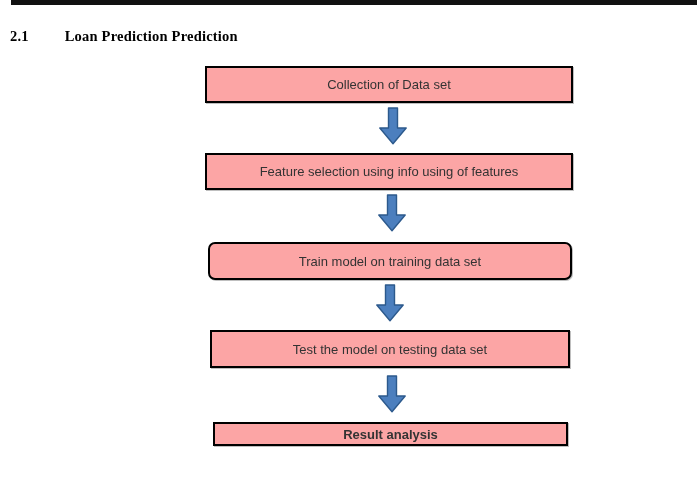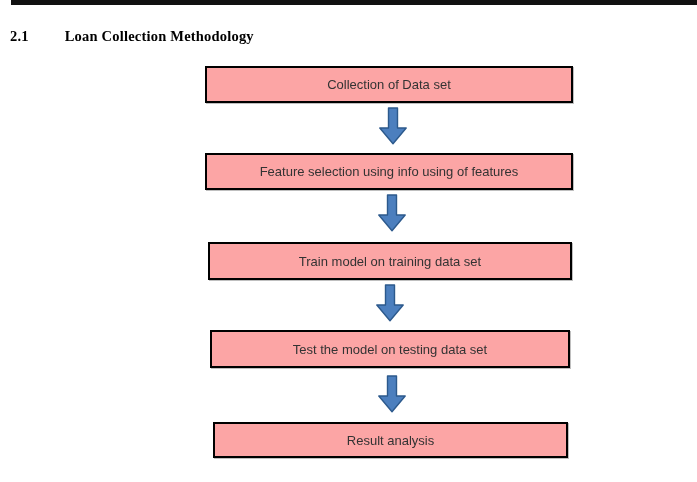--- a/index.html
+++ b/index.html
@@ -44,23 +44,23 @@
     display: flex;
     align-items: center;
     justify-content: center;
     font-size: 13px;
     color: var(--box-text, #333);
     text-align: center;
     box-shadow: 1px 1px 0 rgba(0,0,0,0.25);
   }
   .box-1 { left: 205px; top: 66px;  width: 368px; height: 37px; }
   .box-2 { left: 205px; top: 153px; width: 368px; height: 37px; }
-  .box-3 { left: 208px; top: 242px; width: 364px; height: 38px; }
+  .box-3 { left: 208px; top: 242px; width: 364px; height: 38px; border-radius: 7px; }
   .box-4 { left: 210px; top: 330px; width: 360px; height: 38px; }
-  .box-5 { left: 213px; top: 422px; width: 355px; height: 36px; }
+  .box-5 { left: 213px; top: 422px; width: 355px; height: 24px; font-weight: bold; }
   .arrow {
     position: absolute;
     width: 28px;
     height: 38px;
   }
   .arrow polygon {
     fill: var(--arrow-fill, #4C7FBE);
     stroke: var(--arrow-border, #2C598C);
     stroke-width: 1.4;
     stroke-linejoin: round;
@@ -72,21 +72,21 @@
 </style>
 </head>
 <body>
 
 <div class="page">
 
   <div class="top-rule"></div>
 
   <div class="heading">
     <span>2.1</span>
-    <span>Loan Collection Methodology</span>
+    <span>Loan Prediction Prediction</span>
   </div>
 
   <div class="flow-box box-1">
     <span>Collection of Data set</span>
   </div>
 
   <svg class="arrow arrow-1" viewBox="0 0 28 38" aria-hidden="true">
     <polygon points="9.5,1 18.5,1 18.5,21 27.2,21 14,36.8 0.8,21 9.5,21"></polygon>
   </svg>
 

